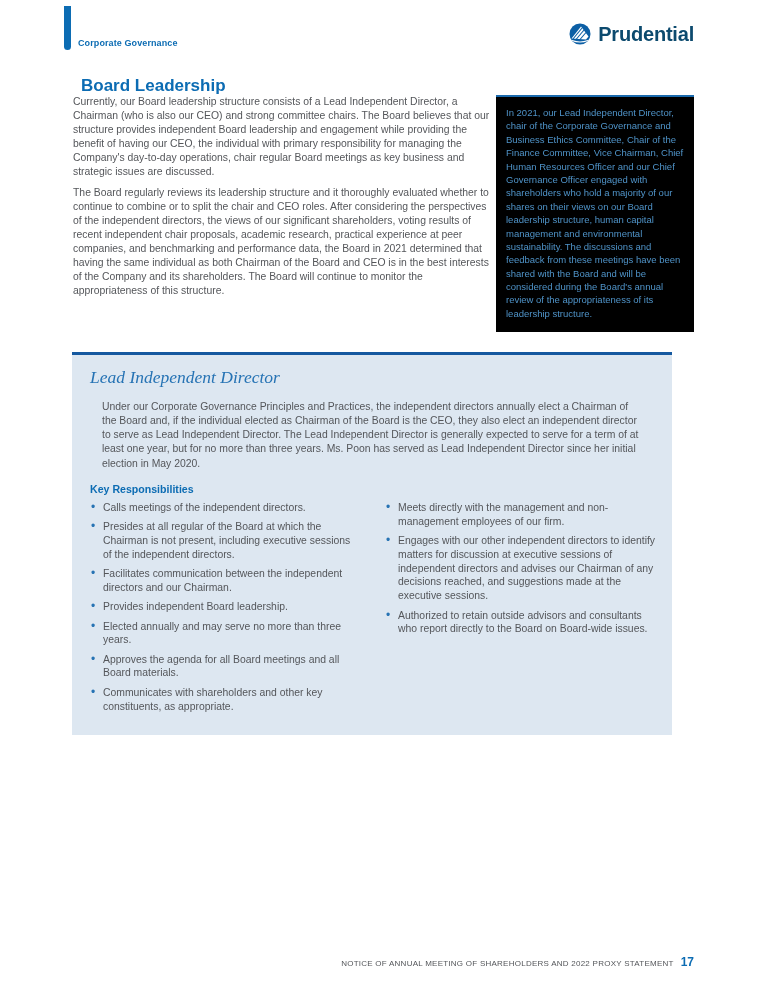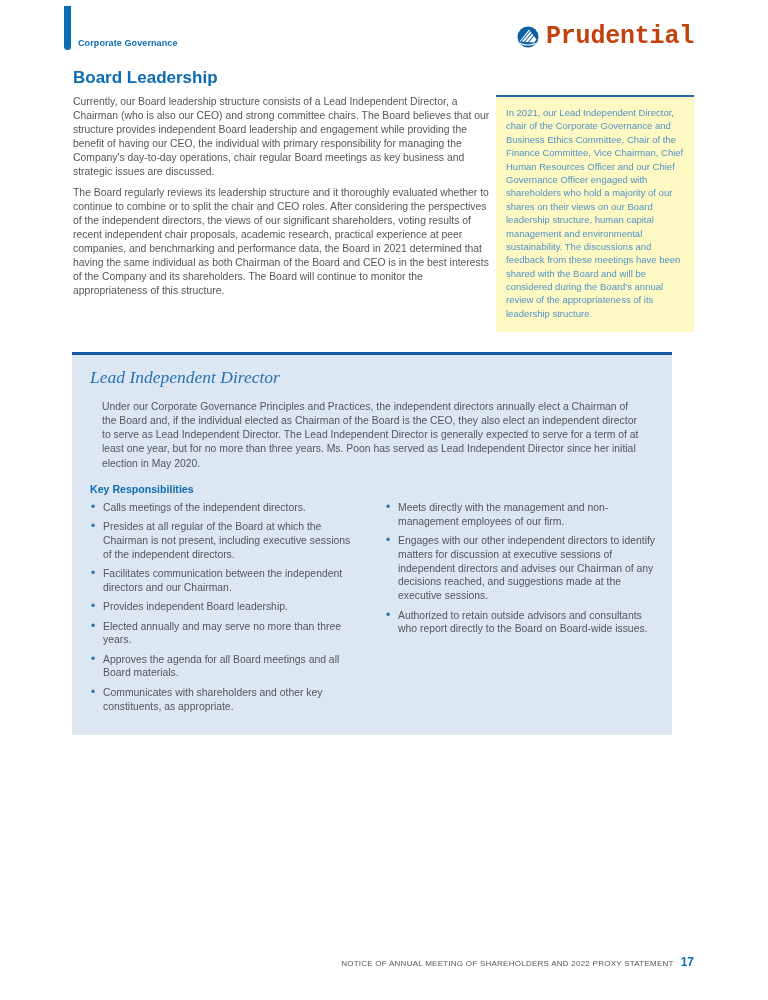--- a/index.html
+++ b/index.html
@@ -23,41 +23,41 @@
   .section-label {
     position: absolute; left: 78px; top: 38px;
     font-size: 9px; font-weight: bold; color: #0c6cb3;
     letter-spacing: 0.1px;
   }
   .brand {
     position: absolute; right: 74px; top: 22px;
     display: flex; align-items: center; gap: 6px;
   }
   .brand-name {
-    font-family: Liberation Mono, monospace;
-    font-weight: bold; color: #c2410c; font-size: 25px;
+    font-family: Liberation Sans, sans-serif;
+    font-weight: bold; color: #0c4a6e; font-size: 20px;
     letter-spacing: -0.2px;
   }
 
   
   .page-title {
     position: absolute; left: 73px; top: 68px;
     font-size: 17px; font-weight: bold; color: #0c6cb3;
-    margin: 0;
+    margin: 8px;
   }
   .main-col {
     position: absolute; left: 73px; top: 95px; width: 420px;
     font-size: 10.4px; line-height: 1.345; color: #54565a;
   }
   .main-col p { margin: 0 0 7px 0; }
 
   
   .callout {
     position: absolute; left: 496px; top: 95px; width: 198px;
-    background: #fef9c3;
+    background: #000000;
     border-top: 2px solid #1a6aad;
     padding: 9px 10px 12px 10px;
     font-size: 9.5px; line-height: 1.41;
     color: #4f93c8;
   }
 
   
   .panel {
     position: absolute; left: 72px; top: 352px; width: 600px;
     background: #dde7f1;

